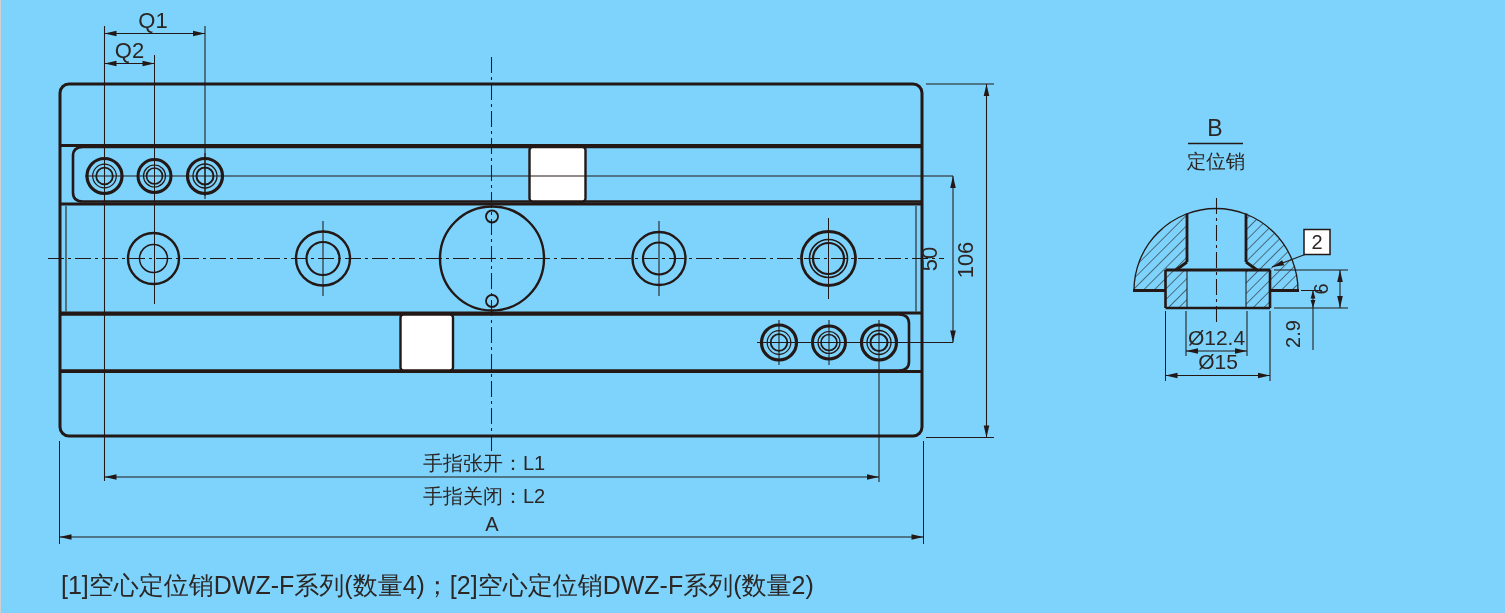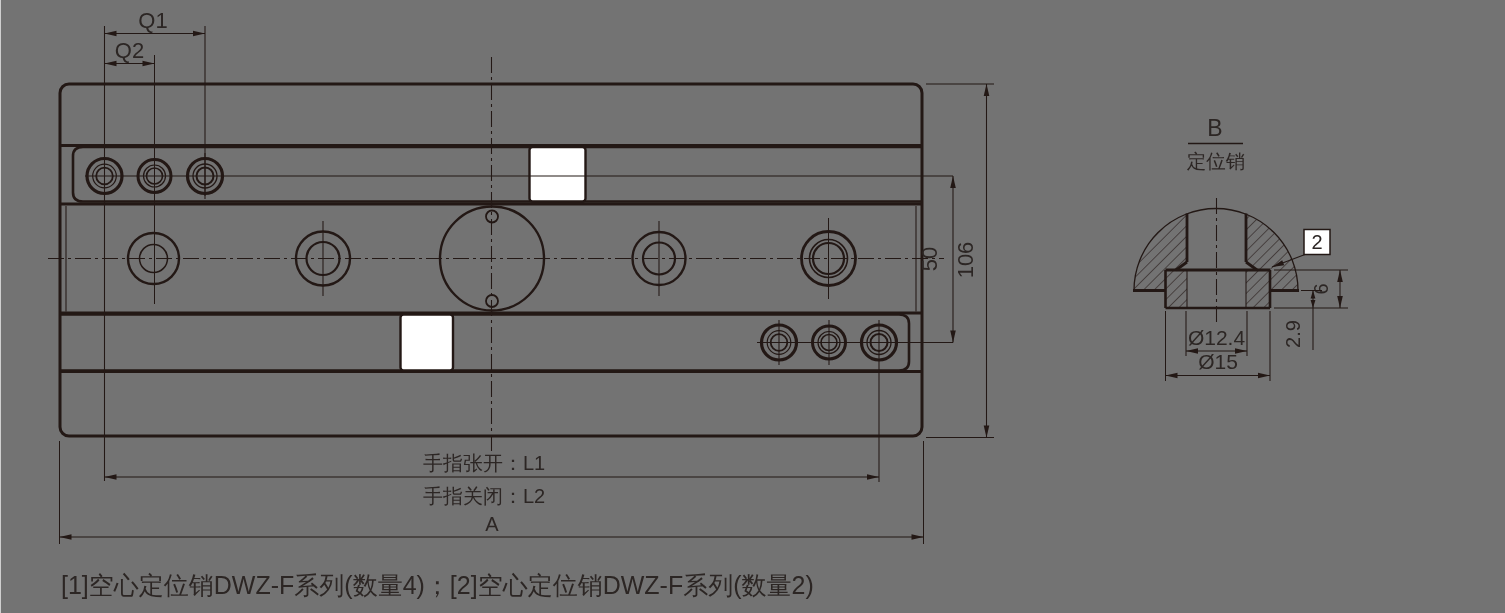--- a/index.html
+++ b/index.html
@@ -1,16 +1,16 @@
 <!DOCTYPE html>
 <html><head>
 <meta charset="utf-8">
 <style>
   html,body{margin:0;padding:0;background:#fff;}
-  .canvas{position:relative;width:1505px;height:613px;background:#737373;overflow:hidden;
+  .canvas{position:relative;width:1505px;height:613px;background:#7dd3fc;overflow:hidden;
           font-family:"Liberation Sans", sans-serif;border-left:1.5px solid #cfcfcf;box-sizing:border-box;}
   svg{display:block}
   .k{stroke:#231815;fill:none;stroke-linecap:butt}
   .w32{stroke-width:3.2}.w3{stroke-width:3}.w28{stroke-width:2.8}.w26{stroke-width:2.6}
   .w24{stroke-width:2.4}.w22{stroke-width:2.2}.w2{stroke-width:2}.w18{stroke-width:1.8}
   .w16{stroke-width:1.6}.w15{stroke-width:1.5}.w14{stroke-width:1.4}.w13{stroke-width:1.3}
   .w12{stroke-width:1.2}.w1{stroke-width:1.05}
   .cl{stroke-dasharray:16 4 3 4}
   .wh{fill:#ffffff}
   .ht{fill:url(#hatch);stroke:none}

